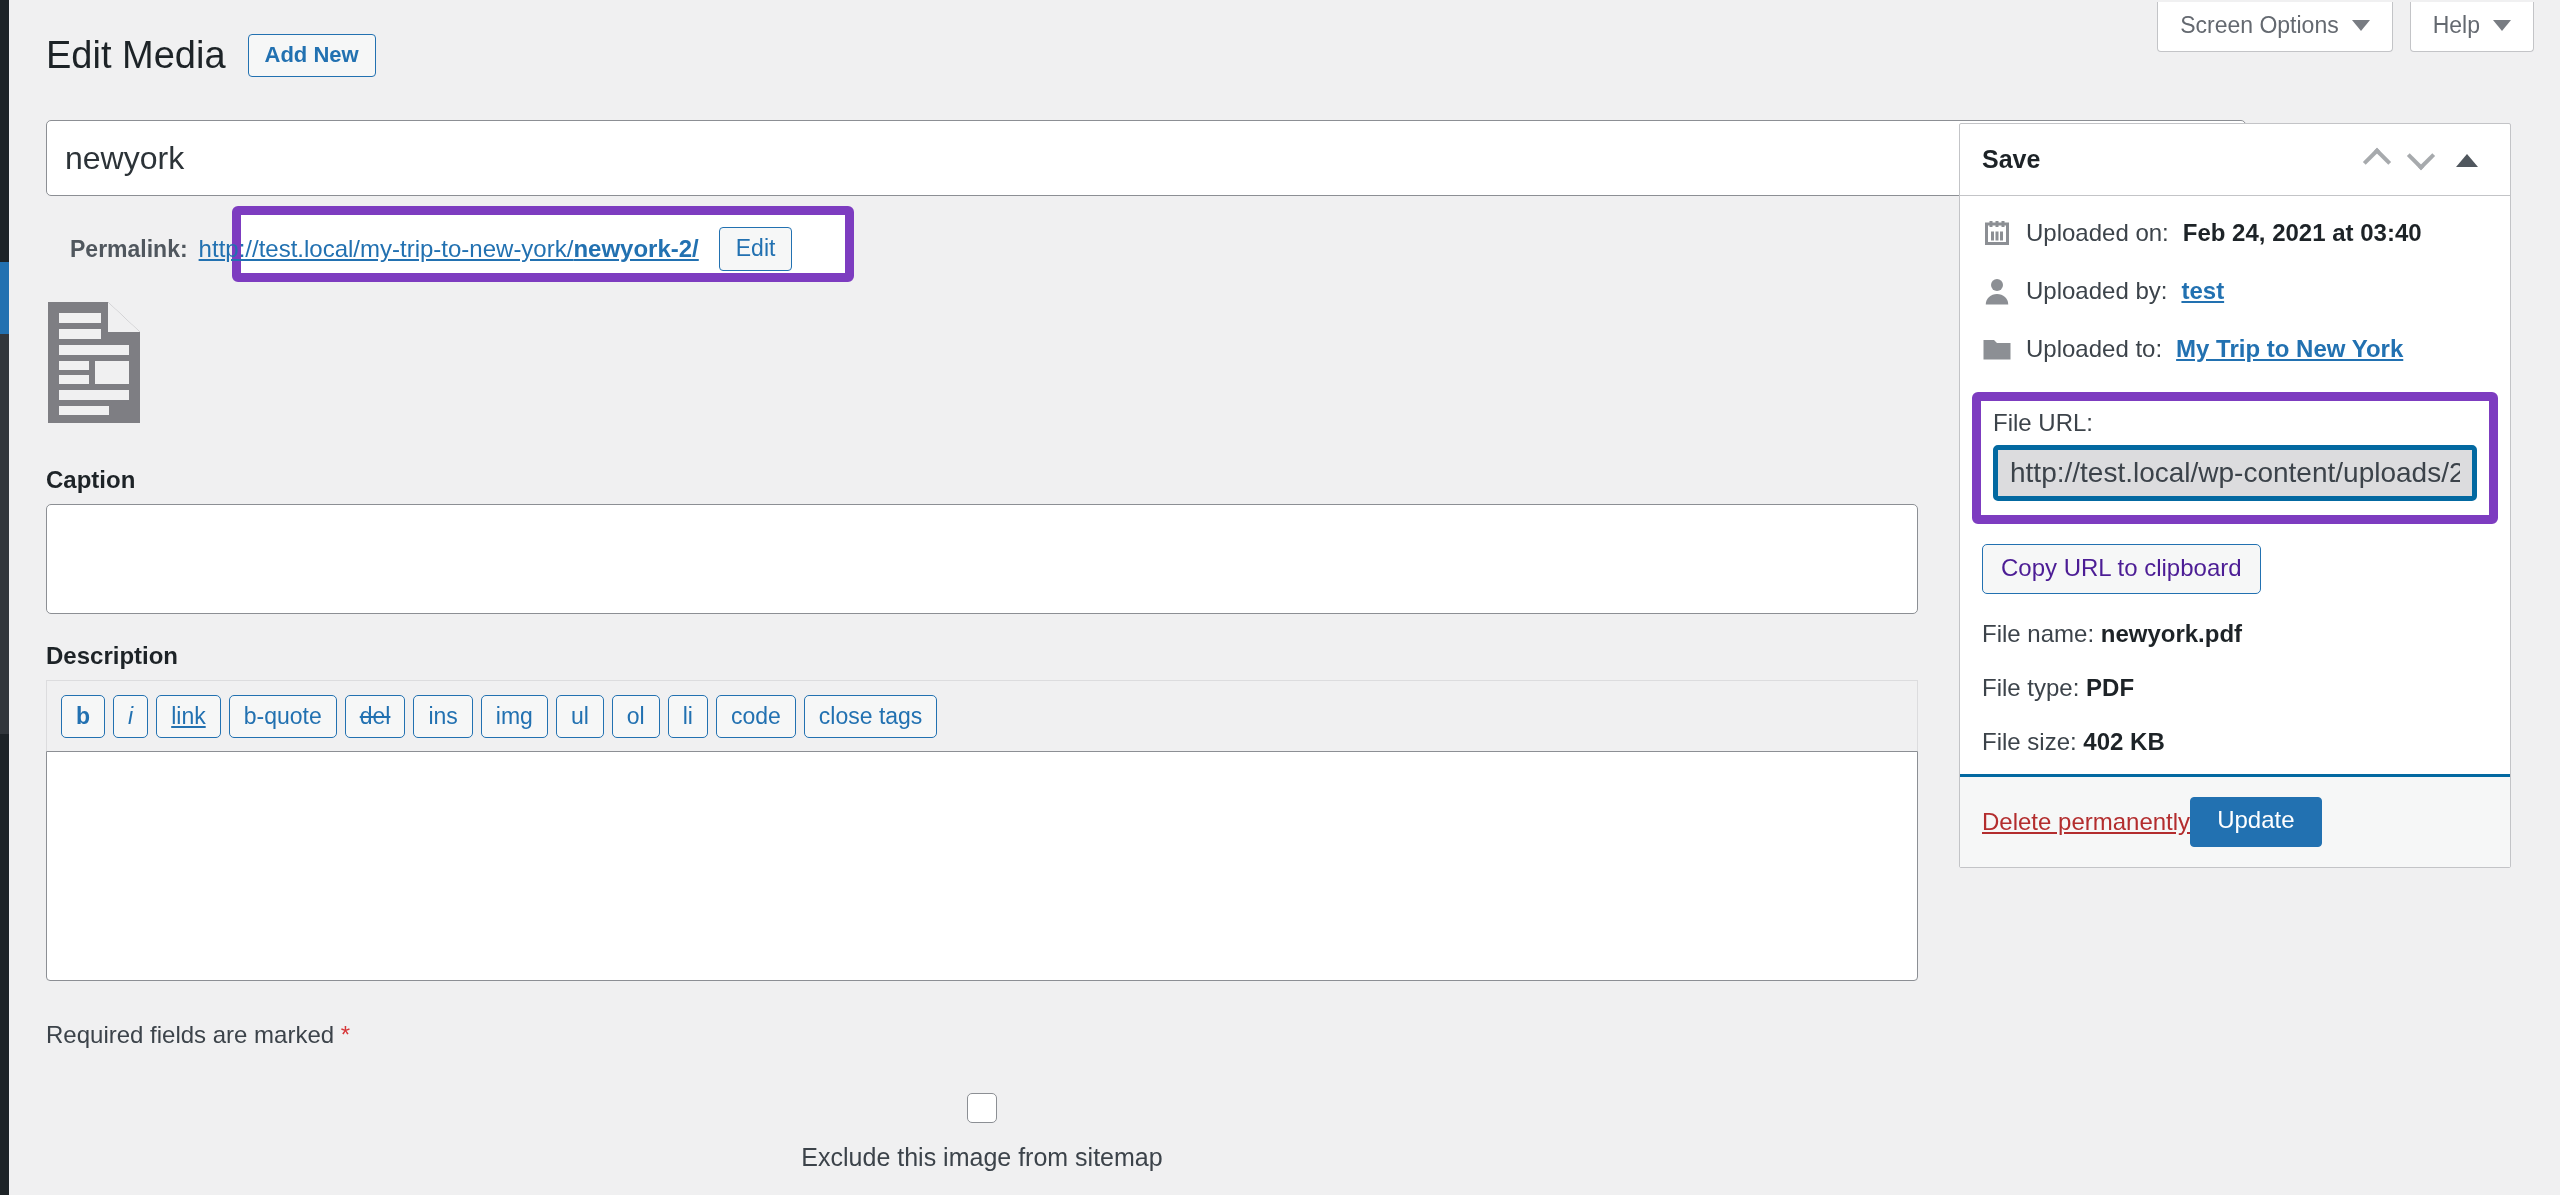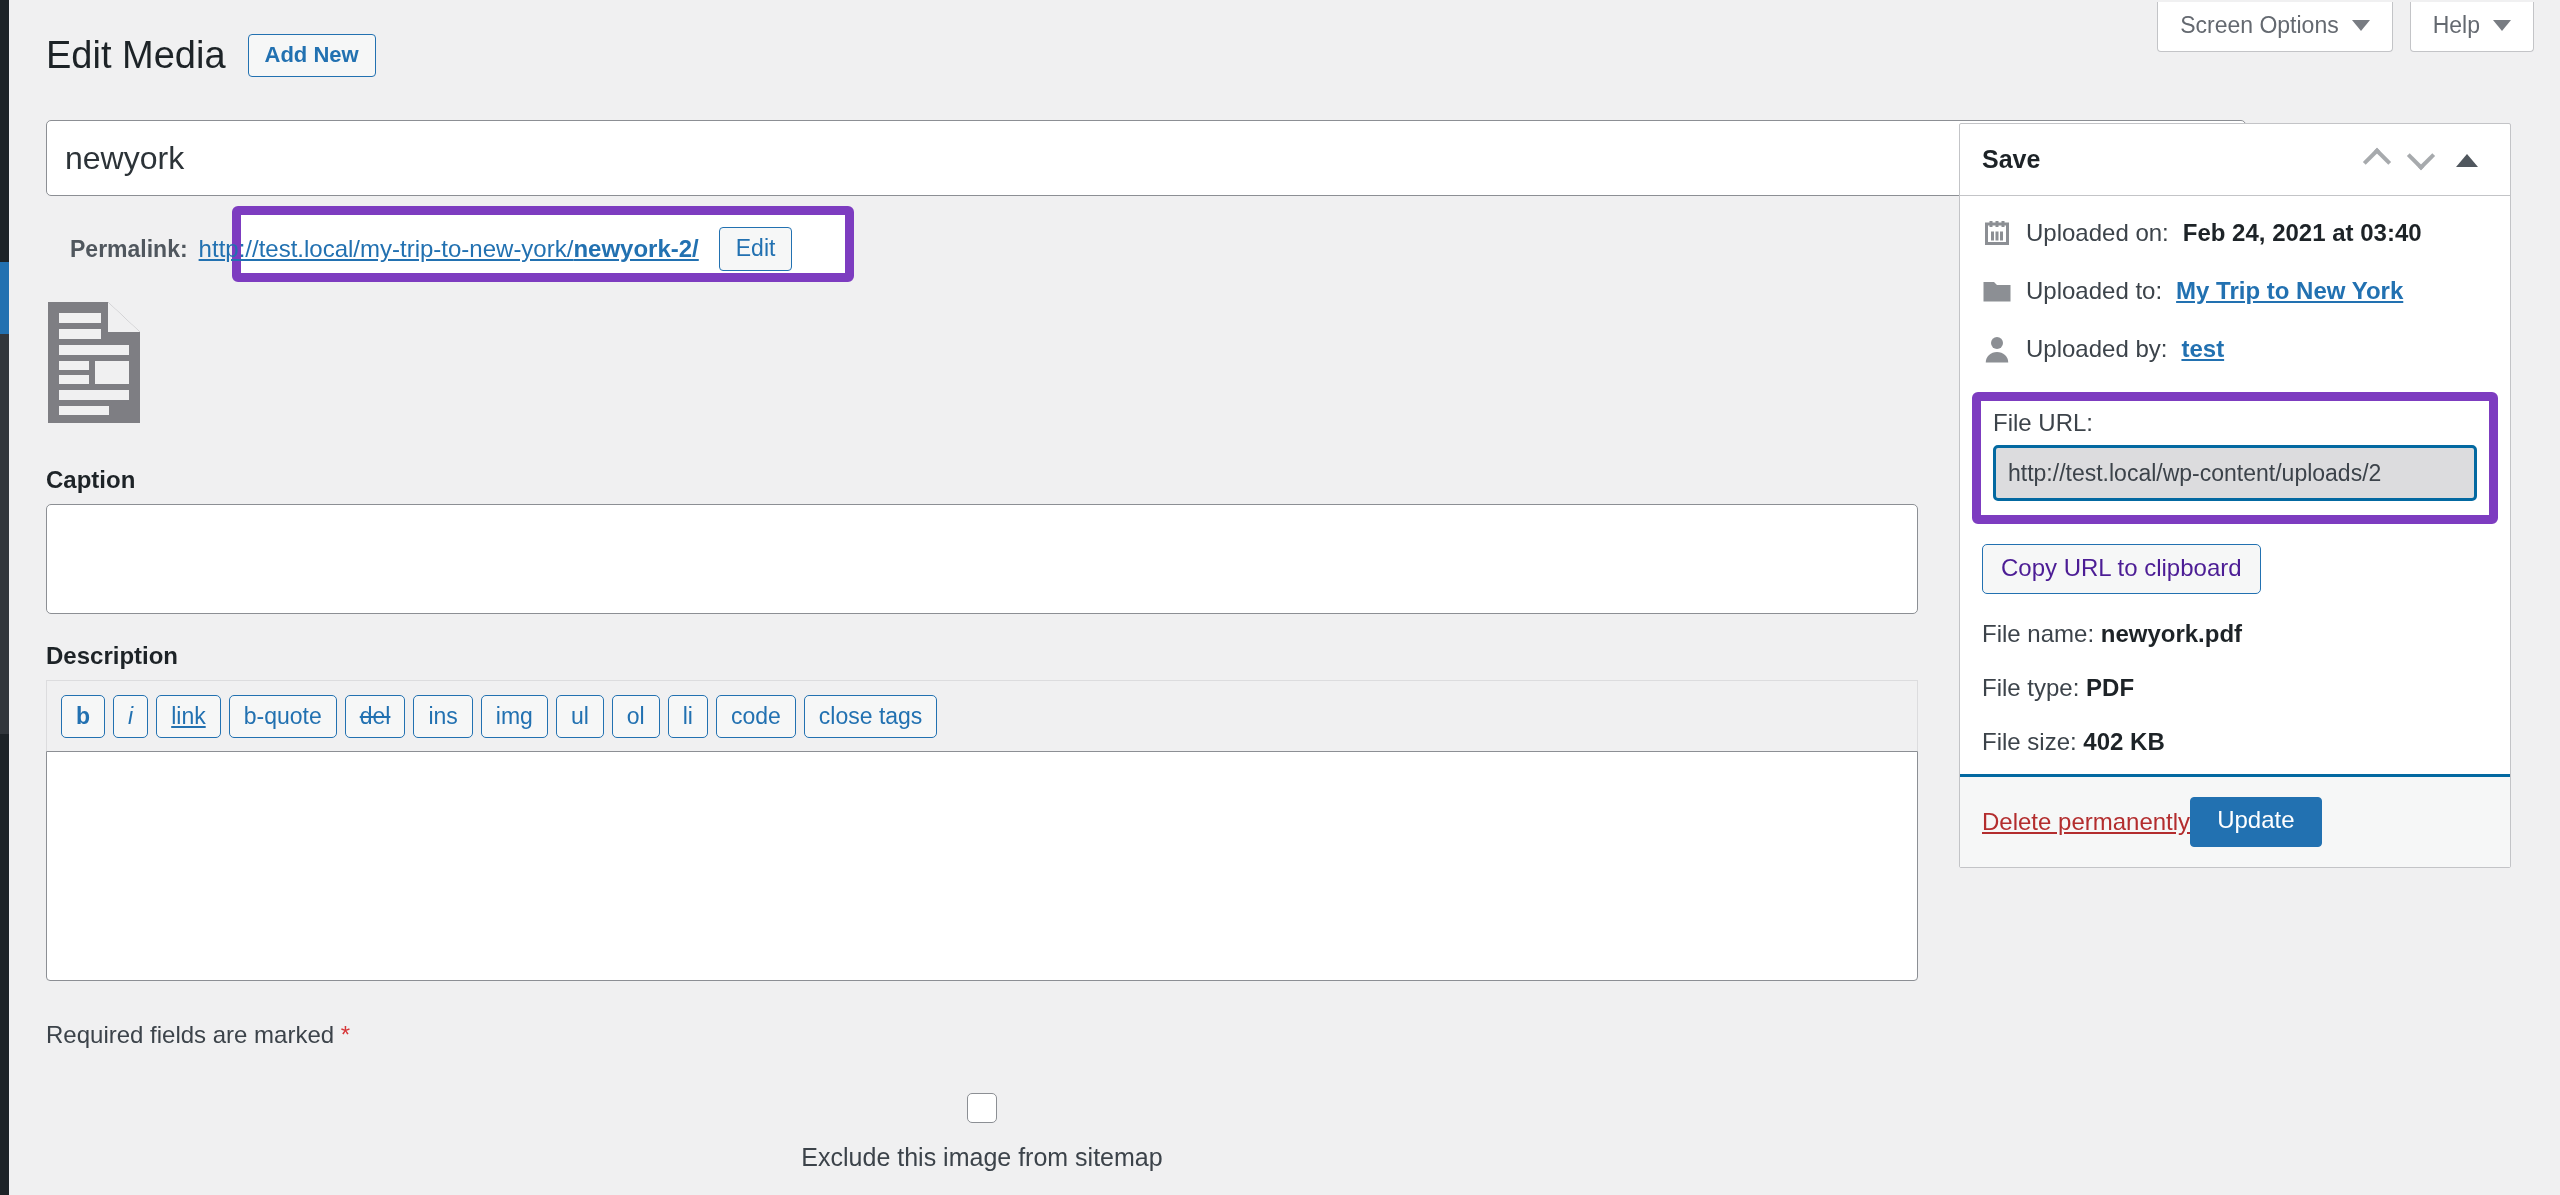--- a/index.html
+++ b/index.html
@@ -338,25 +338,25 @@
   }
   #fileurl-label {
     font-size: 24px;
     color: #3c434a;
     margin-bottom: 8px;
   }
   #fileurl-input {
     display: block;
     width: 100%;
     height: 56px;
-    border: 3px solid #0369a1;
+    border: 5px solid #0369a1;
     border-radius: 5px;
     background: #dcdcde;
     color: #3c434a;
-    font-size: 23px;
+    font-size: 28px;
     padding: 4px 12px;
     font-family: "Liberation Sans", sans-serif;
   }
   #copy-url-button {
     margin-top: 14px;
     display: inline-block;
     font-size: 24px;
     color: #4c1d95;
     background: #f6f7f7;
     border: 1px solid #2271b1;
@@ -507,35 +507,35 @@
         <rect x="6" y="9" width="2" height="6" fill="#8c8f94"></rect>
         <rect x="9" y="9" width="2" height="6" fill="#8c8f94"></rect>
         <rect x="12" y="9" width="2" height="6" fill="#8c8f94"></rect>
       </svg>
       <span>Uploaded on:</span>
       <b>Feb 24, 2021 at 03:40</b>
     </div>
 
     <div class="misc-row">
       <svg class="mini-icon" viewBox="0 0 20 20">
-        <path d="M1 4h7l2 2h9v11H1z" fill="#8c8f94"></path>
-      </svg>
-      <span>Uploaded to:</span>
-      <a class="misc-link">My Trip to New York</a>
-    </div>
-
-    <div class="misc-row">
-      <svg class="mini-icon" viewBox="0 0 20 20">
         <circle cx="10" cy="6" r="4" fill="#8c8f94"></circle>
         <path d="M2.5 19c0-4.2 3.4-7 7.5-7s7.5 2.8 7.5 7z" fill="#8c8f94"></path>
       </svg>
       <span>Uploaded by:</span>
       <a class="misc-link">test</a>
     </div>
 
+    <div class="misc-row">
+      <svg class="mini-icon" viewBox="0 0 20 20">
+        <path d="M1 4h7l2 2h9v11H1z" fill="#8c8f94"></path>
+      </svg>
+      <span>Uploaded to:</span>
+      <a class="misc-link">My Trip to New York</a>
+    </div>
+
     <div id="fileurl-group">
       <div id="fileurl-label">File URL:</div>
       <input id="fileurl-input" type="text" readonly="" value="http://test.local/wp-content/uploads/2" style="">
     </div>
 
     <div id="copy-url-button">Copy URL to clipboard</div>
 
     <div class="file-meta">
       <span>File name:</span>
       <b>newyork.pdf</b>

